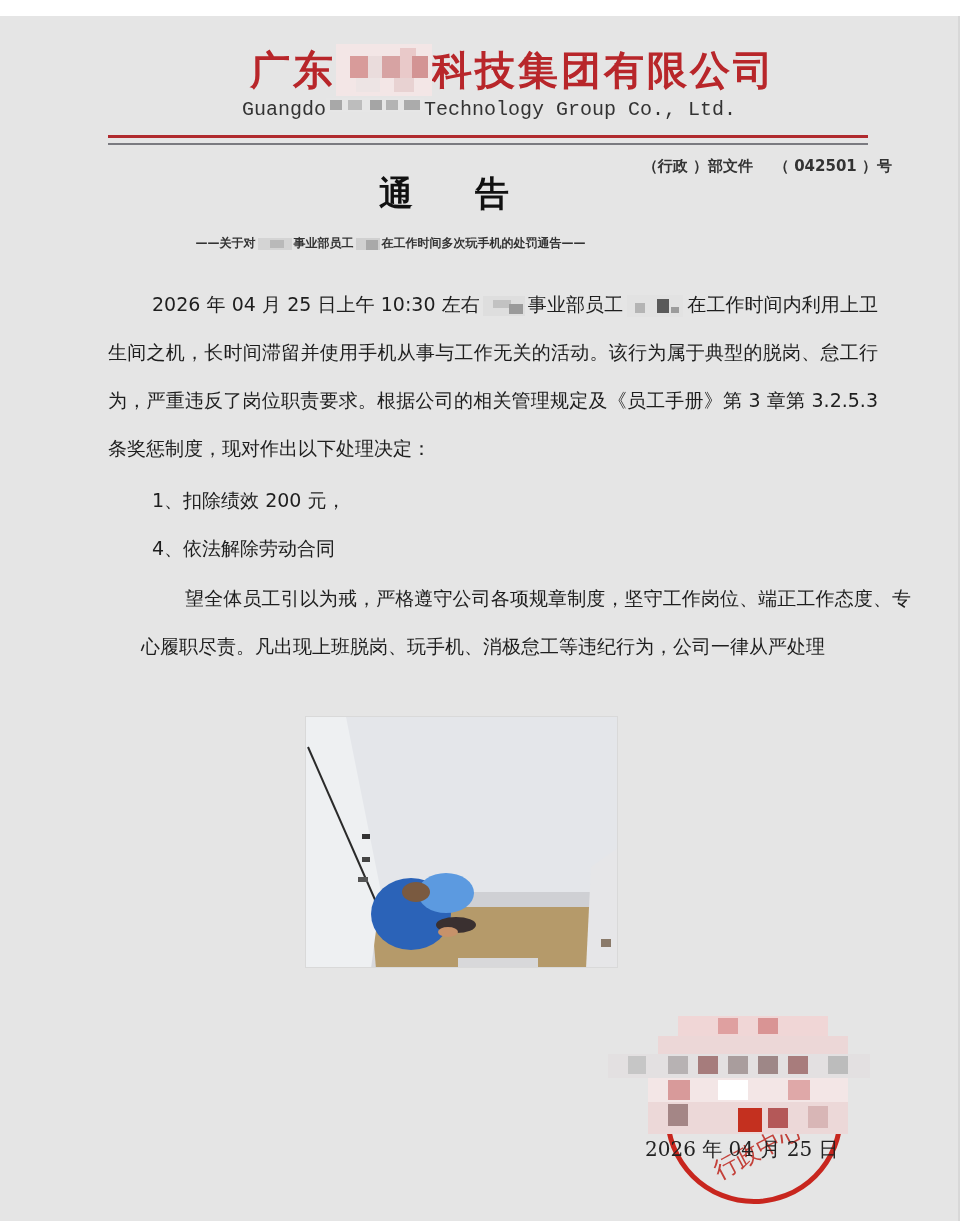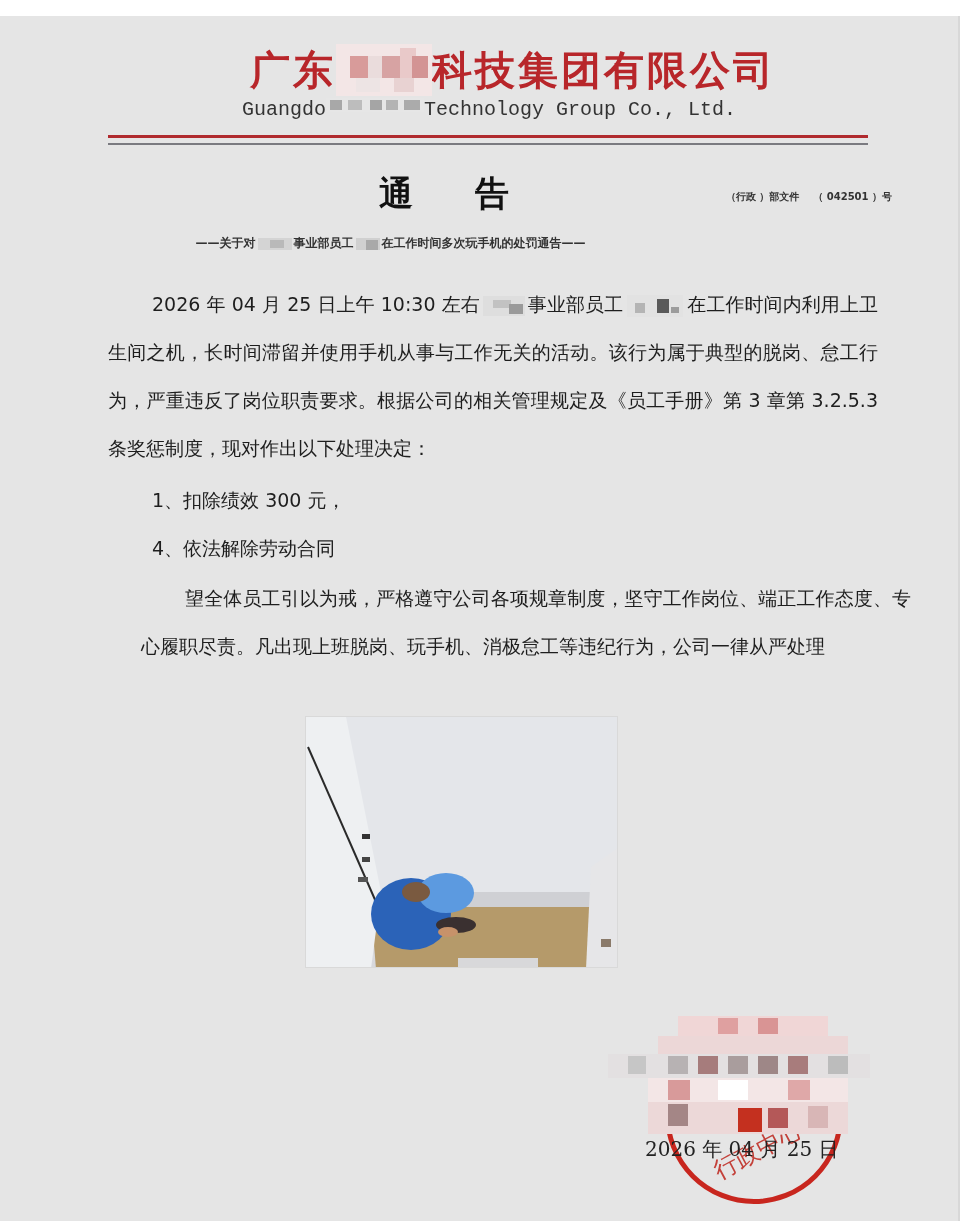--- a/index.html
+++ b/index.html
@@ -21,23 +21,22 @@
       color: #333; white-space: nowrap; display: flex; align-items: flex-start;
     }
     .mosaic { display: inline-block; position: relative; vertical-align: middle; }
     .mosaic span { position: absolute; display: block; }
 
     .rule-red { position: absolute; left: 108px; top: 119px; width: 760px; height: 3px; background: #b02a2e; }
     .rule-grey { position: absolute; left: 108px; top: 127px; width: 760px; height: 2px; background: #7a7a80; }
 
     .doc-number {
       position: absolute; right: 68px; top: 141px;
-      font-family: "DejaVu Sans", sans-serif; font-size: 10px; font-weight: bold; color: #333;
+      font-family: "DejaVu Sans", sans-serif; font-size: 15px; font-weight: bold; color: #333;
       white-space: pre;
-      margin-top: 33px;
     }
 
     .title {
       position: absolute; left: 0; width: 888px; top: 155px; text-align: center;
       font-family: "DejaVu Sans", sans-serif; font-size: 34px; font-weight: bold; color: #111;
       letter-spacing: 62px; padding-left: 62px;
     }
 
     .subtitle {
       position: absolute; left: 0; width: 781px; top: 219px; text-align: center;
@@ -121,21 +120,21 @@
   <div class="title">通告</div>
 
   <div class="subtitle">
     <span>——关于对</span><span class="mosaic"><span style="left:0;top:0;width:34px;height:12px;background:#d4d4d4;"></span><span style="left:12px;top:2px;width:14px;height:8px;background:#b9b9b9;"></span></span><span>事业部员工</span><span class="mosaic small"><span style="left:0;top:0;width:24px;height:12px;background:#d0d0d0;"></span><span style="left:10px;top:2px;width:12px;height:10px;background:#a9a9a9;"></span></span><span>在工作时间多次玩手机的处罚通告——</span>
   </div>
 
   <div class="para" style="top:264px;">
     <span class="indent"></span><span>2026 年 04 月 25 日上午 10:30 左右</span><span class="mosaic" style="width:42px;height:20px;margin:0 3px;"><span style="left:0;top:0;width:42px;height:20px;background:#dedede;"></span><span style="left:10px;top:4px;width:18px;height:8px;background:#c2c2c2;"></span><span style="left:26px;top:8px;width:14px;height:10px;background:#9a9a9a;"></span></span><span>事业部员工</span><span class="mosaic" style="width:56px;height:22px;margin:0 4px;"><span style="left:0;top:0;width:56px;height:22px;background:#e2e2e2;"></span><span style="left:8px;top:8px;width:10px;height:10px;background:#b4b4b4;"></span><span style="left:30px;top:4px;width:12px;height:14px;background:#5a5a5a;"></span><span style="left:44px;top:12px;width:8px;height:6px;background:#9c9c9c;"></span></span><span>在工作时间内利用上卫生间之机，长时间滞留并使用手机从事与工作无关的活动。该行为属于典型的脱岗、怠工行为，严重违反了岗位职责要求。根据公司的相关管理规定及《员工手册》第 3 章第 3.2.5.3 条奖惩制度，现对作出以下处理决定：</span>
   </div>
 
-  <div class="item" style="top:460px;">1、扣除绩效 300 元，</div>
+  <div class="item" style="top:460px;">1、扣除绩效 200 元，</div>
   <div class="item" style="top:508px;">4、依法解除劳动合同</div>
 
   <div class="para" style="top:558px;margin-left:33px;">
     <span class="indent"></span><span>望全体员工引以为戒，严格遵守公司各项规章制度，坚守工作岗位、端正工作态度、专心履职尽责。凡出现上班脱岗、玩手机、消极怠工等违纪行为，公司一律从严处理</span>
   </div>
 
   <div class="photo">
     <svg width="313" height="252" viewBox="0 0 313 252">
       <defs>
         <linearGradient id="wallg" x1="0" y1="0" x2="0" y2="1">

